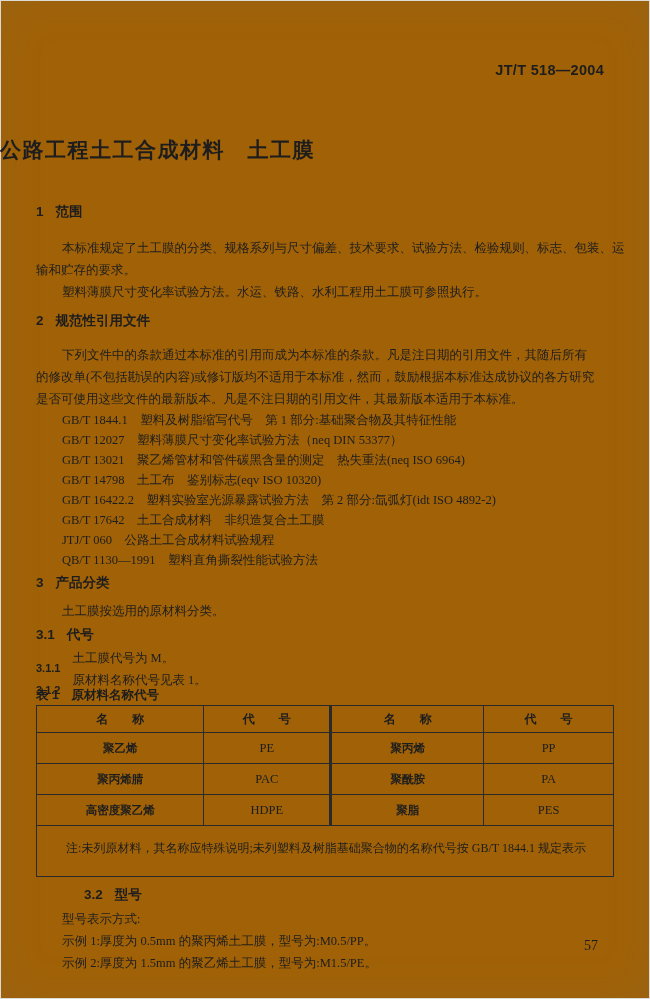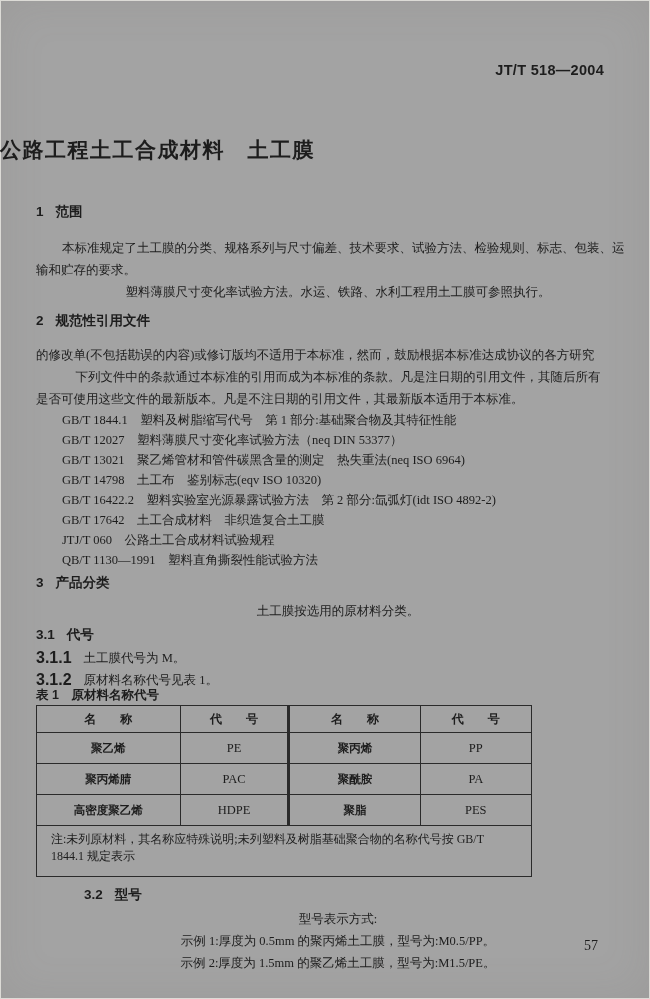--- a/index.html
+++ b/index.html
@@ -4,21 +4,21 @@
 <style>
   html,body{margin:0;padding:0;}
   body{
     width:650px;height:999px;
     background:#e9e8e4;
     font-family:"Liberation Serif","DejaVu Serif",serif;
   }
   .page{
     position:relative;
     width:650px;height:999px;
-    background:#a3a3a3;
+    background:#a16207;
     box-shadow:inset 0 0 0 1px #dcdbd6, inset 0 0 45px rgba(110,108,98,0.14);
     color:#1d1d1d;
     overflow:hidden;
   }
   .header-code{
     position:absolute;top:62px;right:46px;
     font-family:"Liberation Sans","DejaVu Sans",sans-serif;
     font-weight:bold;font-size:14.5px;letter-spacing:0.3px;
   }
   .doc-title{
@@ -30,35 +30,35 @@
   .content{
     position:absolute;top:200px;left:36px;width:578px;
   }
   .sec-h{
     font-family:"Liberation Sans","DejaVu Sans",sans-serif;
     font-weight:bold;font-size:13.5px;line-height:18px;
     display:flex;
   }
   .sec-h .num{margin-right:12px;}
   .tline{font-size:12.5px;line-height:22px;height:22px;white-space:nowrap;}
-  .ind{padding-left:26px;text-align:center;}
+  .ind{padding-left:26px;}
   .refs .tline{line-height:20px;height:20px;padding-left:26px;}
   .item-line{display:flex;font-size:12.5px;line-height:20px;height:20px;white-space:nowrap;}
   .item-line .num{
     font-family:"Liberation Sans","DejaVu Sans",sans-serif;
-    font-weight:bold;font-size:16px;margin-right:12px;
+    font-weight:bold;font-size:11px;margin-right:12px;margin-top:10px;
   }
   .tbl-caption{
     text-align:left;
     font-family:"Liberation Sans","DejaVu Sans",sans-serif;
     font-weight:bold;font-size:12.5px;
     margin-top:-2px;height:15px;line-height:15px;
   }
   table.t1{
-    width:496px;border-collapse:collapse;table-layout:fixed;
+    width:578px;border-collapse:collapse;table-layout:fixed;
     margin-top:2px;
     border:1.6px solid #2a2a2a;
   }
   table.t1 td{
     border:1.3px solid #2a2a2a;
     text-align:center;vertical-align:middle;
     padding:0;
   }
   table.t1 td.mid{border-left:3px solid #2a2a2a;}
   table.t1 tr.hdr td{
@@ -66,21 +66,21 @@
     font-family:"Liberation Sans","DejaVu Sans",sans-serif;
     font-weight:bold;font-size:12px;
   }
   table.t1 tr.data td{height:30px;margin-top:32px;}
   table.t1 td.cname{
     font-family:"Liberation Sans","DejaVu Sans",sans-serif;
     font-weight:bold;font-size:11.5px;
   }
   table.t1 td.ccode{font-size:12.5px;}
   table.t1 td.note-cell{
-    height:40px;text-align:left;vertical-align:middle;
+    height:40px;text-align:center;vertical-align:middle;
     padding:2px 12px 8px 14px;font-size:12px;
   }
   .page-number{
     position:absolute;top:938px;right:52px;
     font-size:14px;
   }
   
   .mt-s1h{margin-top:3px;}
   .mt-s1p{margin-top:16px;}
   .mt-s2h{margin-top:9px;}
@@ -113,22 +113,22 @@
       <div class="tline ind">本标准规定了土工膜的分类、规格系列与尺寸偏差、技术要求、试验方法、检验规则、标志、包装、运</div>
       <div class="tline">输和贮存的要求。</div>
       <div class="tline ind">塑料薄膜尺寸变化率试验方法。水运、铁路、水利工程用土工膜可参照执行。</div>
     </div>
 
     <div class="sec-h mt-s2h">
       <span class="num">2</span>
       <span>规范性引用文件</span>
     </div>
     <div class="mt-s2p">
+      <div class="tline ind">下列文件中的条款通过本标准的引用而成为本标准的条款。凡是注日期的引用文件，其随后所有</div>
       <div class="tline">的修改单(不包括勘误的内容)或修订版均不适用于本标准，然而，鼓励根据本标准达成协议的各方研究</div>
-      <div class="tline ind">下列文件中的条款通过本标准的引用而成为本标准的条款。凡是注日期的引用文件，其随后所有</div>
       <div class="tline">是否可使用这些文件的最新版本。凡是不注日期的引用文件，其最新版本适用于本标准。</div>
     </div>
     <div class="refs mt-refs">
       <div class="tline">GB/T 1844.1　塑料及树脂缩写代号　第 1 部分:基础聚合物及其特征性能</div>
       <div class="tline">GB/T 12027　塑料薄膜尺寸变化率试验方法（neq DIN 53377）</div>
       <div class="tline">GB/T 13021　聚乙烯管材和管件碳黑含量的测定　热失重法(neq ISO 6964)</div>
       <div class="tline">GB/T 14798　土工布　鉴别标志(eqv ISO 10320)</div>
       <div class="tline">GB/T 16422.2　塑料实验室光源暴露试验方法　第 2 部分:氙弧灯(idt ISO 4892-2)</div>
       <div class="tline">GB/T 17642　土工合成材料　非织造复合土工膜</div>
       <div class="tline">JTJ/T 060　公路土工合成材料试验规程</div>

